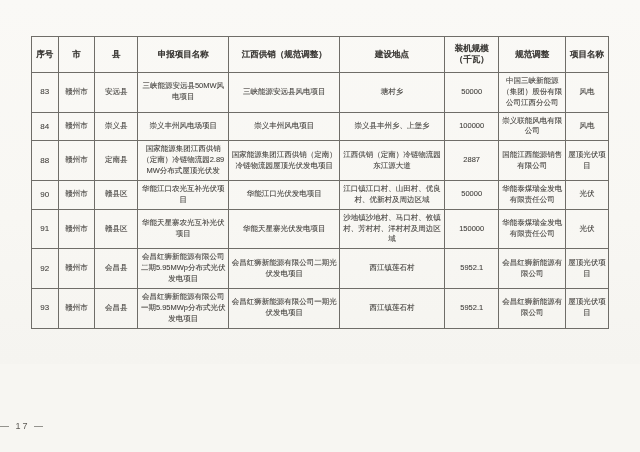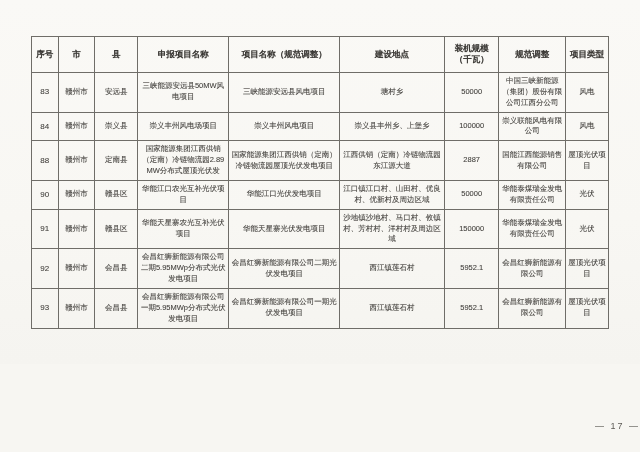--- a/index.html
+++ b/index.html
@@ -27,21 +27,21 @@
     word-break:break-all;
     -webkit-text-stroke:0.2px rgba(70,68,64,.4);
   }
   .doc-table th{
     font-size:8.5px;font-weight:bold;color:#35332f;
     padding:6px 2px;line-height:1.35;
   }
   .doc-table td.c-no{font-size:8px;}
   .footer{
     position:absolute;left:0;right:0;top:421px;
-    text-align:right;color:#5c5a55;
+    text-align:left;color:#5c5a55;
     font-size:9px;letter-spacing:2px;
   }
 </style>
 </head>
 <body>
 
 <div class="page">
 
   <div class="table-wrap">
     <table class="doc-table">
@@ -55,25 +55,25 @@
         <col style="width:9.4%">
         <col style="width:11.6%">
         <col style="width:7.4%">
       </colgroup>
       <thead>
           <tr>
             <th>序号</th>
             <th>市</th>
             <th>县</th>
             <th>申报项目名称</th>
-            <th>项目名称（规范调整）</th>
+            <th>江西供销（规范调整）</th>
             <th>建设地点</th>
             <th>装机规模（千瓦）</th>
             <th>规范调整</th>
-            <th>项目类型</th>
+            <th>项目名称</th>
           </tr>
         </thead>
       <tbody>
           <tr>
             <td class="c-no">83</td>
             <td class="c-city">赣州市</td>
             <td class="c-county">安远县</td>
             <td class="c-declared_name">三峡能源安远县50MW风电项目</td>
             <td class="c-adjusted_name">三峡能源安远县风电项目</td>
             <td class="c-location">塘村乡</td>

